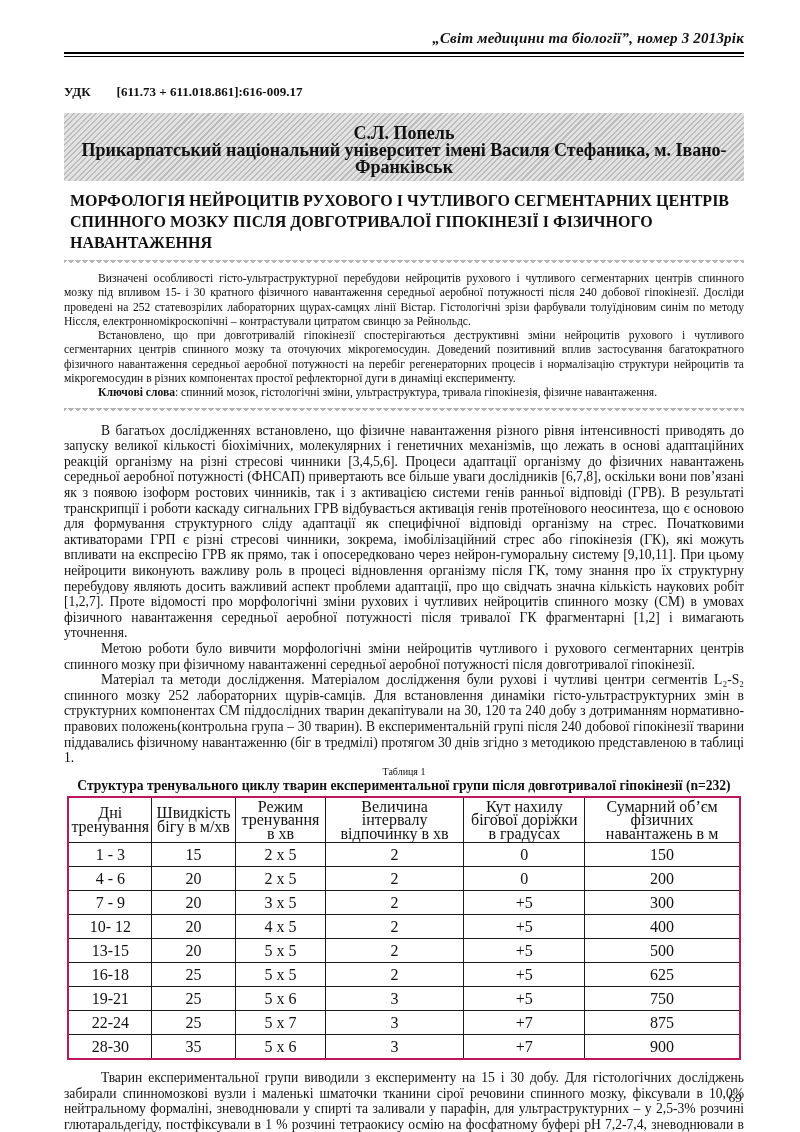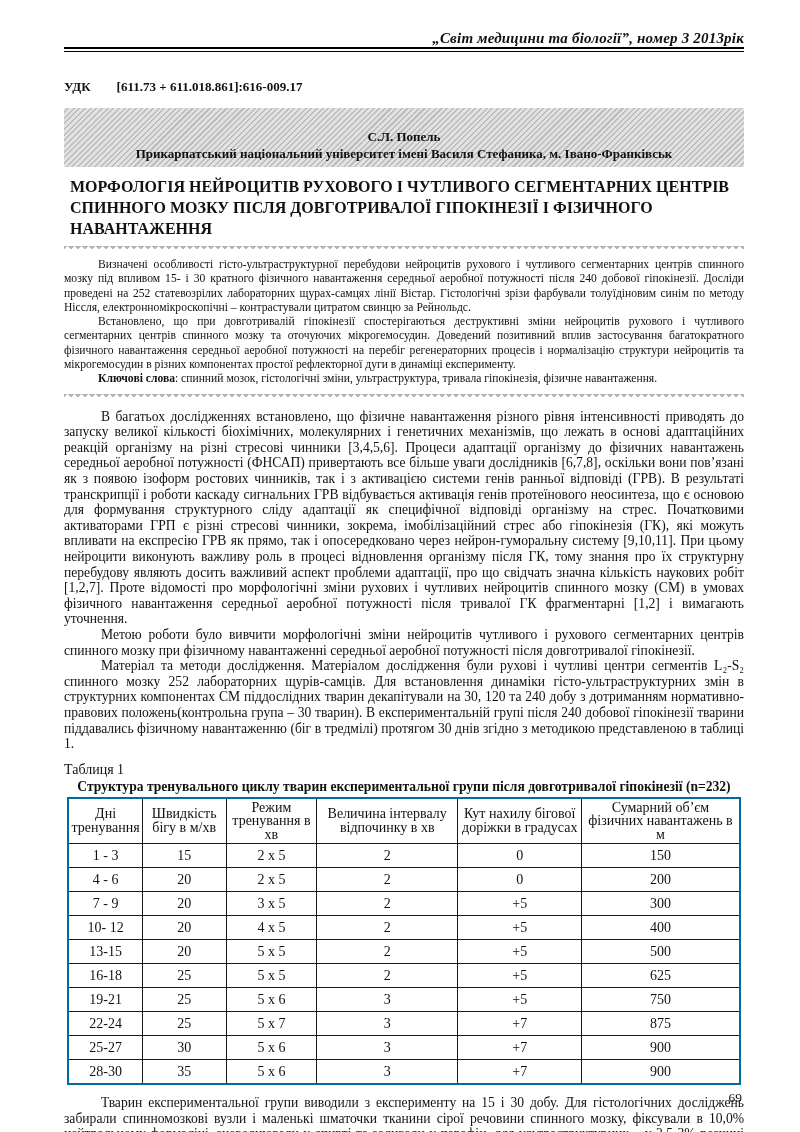--- a/index.html
+++ b/index.html
@@ -1,53 +1,53 @@
 <!DOCTYPE html>
 <html lang="uk"><head>
 <meta charset="utf-8">
 <style>
   html,body{margin:0;padding:0;background:#fff;}
   body{width:800px;font-family:"Liberation Serif","DejaVu Serif",serif;color:#111;}
   .page{position:relative;box-sizing:border-box;width:800px;height:1132px;
         padding:30px 56px 0 64px;overflow:hidden;background:#fff;}
 
   .journal-line{font-size:15px;font-weight:bold;font-style:italic;text-align:right;
-        letter-spacing:.2px;}
+        letter-spacing:.2px;padding-bottom:5px;}
   .header-rule{height:2px;border-top:2.5px solid #000;border-bottom:1.2px solid #000;margin-bottom:27px;}
 
   .udk-line{font-size:13px;font-weight:bold;margin-bottom:13px;}
   .udk-line .udk-value{margin-left:26px;}
 
-  .author-box{text-align:center;font-weight:bold;font-size:13px;line-height:17px;
-        padding:20px 0 5px;margin-bottom:9px;
+  .author-box{text-align:center;font-weight:bold;font-size:18px;line-height:17px;
+        padding:12px 0 5px;margin-bottom:9px;
         background:repeating-linear-gradient(135deg,#e2e2e2 0 2.5px,#bdbdbd 2.5px 4px);}
 
   .article-title{font-size:16px;font-weight:bold;text-align:left;line-height:21px;
         margin:4px 6px 7px;}
 
   .zigzag{height:5px;margin:2px 0 7px;background-repeat:repeat-x;
         background-image:linear-gradient(135deg,#b5b5b5 25%,transparent 25%),
                          linear-gradient(225deg,#b5b5b5 25%,transparent 25%);
         background-size:7px 7px;}
   .zigzag.bottom{margin:7px 0 10px;}
 
   .abstract{font-size:11.6px;line-height:14.3px;text-align:justify;}
   .abstract p{margin:0;text-indent:34px;}
   .abstract .kw-label{font-weight:bold;}
 
   .body-text{font-size:13.6px;line-height:15.6px;text-align:justify;}
   .body-text p{margin:0;text-indent:37px;}
   .body-text .lead{font-weight:normal;}
   .body-text{margin-top:5px;}
 
-  .table-label{font-size:14px;text-align:left;margin-top:10px;}
+  .table-label{font-size:10px;text-align:center;margin-top:0;}
   .table-caption{font-size:13.6px;font-weight:bold;text-align:center;margin:1px 0 2px;}
 
-  table.training{width:99%;margin:0 auto;border-collapse:collapse;font-size:14px;
-        line-height:13.5px;text-align:center;border:2px solid #0369a1;}
+  table.training{width:99%;margin:0 auto;border-collapse:collapse;font-size:16px;
+        line-height:13.5px;text-align:center;border:2px solid #be185d;}
   table.training th,table.training td{border:1.4px solid #1a1a1a;padding:2px 3px;font-weight:normal;}
   table.training th{padding:2px 2px;}
   table.training td{height:19px;}
   .c1{width:11%}.c2{width:12.5%}.c3{width:13.5%}.c4{width:21%}.c5{width:18.5%}.c6{width:23.5%}
 
   .closing{margin-top:10px;}
   .page-number{position:absolute;right:58px;bottom:26px;font-size:13.5px;}
 </style>
 </head>
 <body>
@@ -157,28 +157,20 @@
         </tr>
         <tr>
           <td>22-24</td>
           <td>25</td>
           <td>5 х 7</td>
           <td>3</td>
           <td>+7</td>
           <td>875</td>
         </tr>
         <tr>
-          <td>25-27</td>
-          <td>30</td>
-          <td>5 х 6</td>
-          <td>3</td>
-          <td>+7</td>
-          <td>900</td>
-        </tr>
-        <tr>
           <td>28-30</td>
           <td>35</td>
           <td>5 х 6</td>
           <td>3</td>
           <td>+7</td>
           <td>900</td>
         </tr>
       </tbody>
   </table>
 

